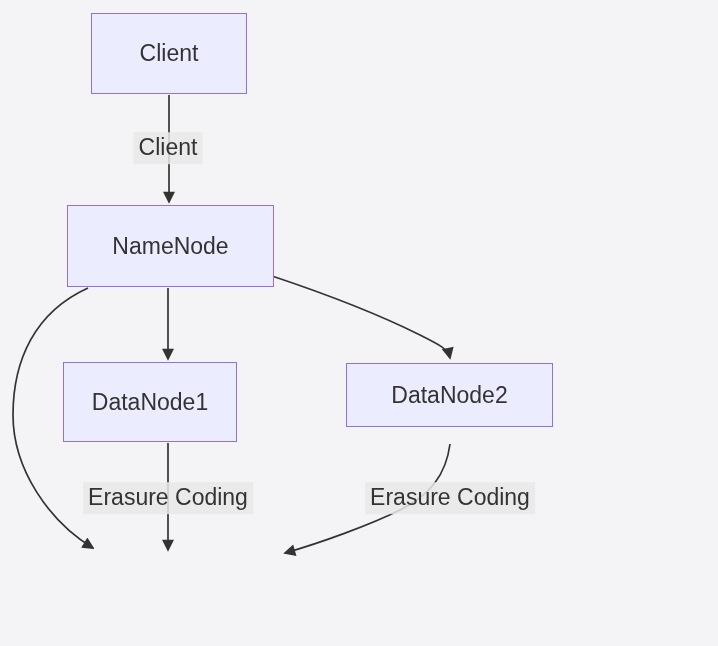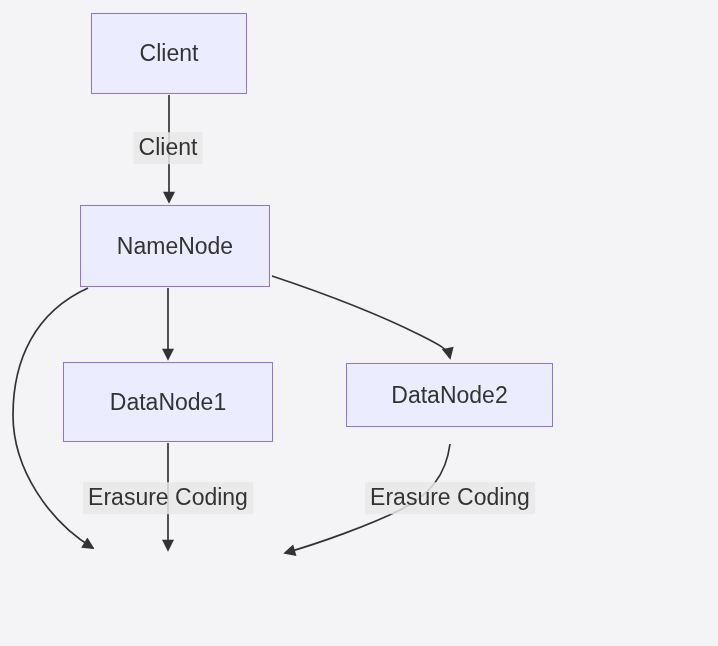--- a/index.html
+++ b/index.html
@@ -27,22 +27,22 @@
     background: #ececff;
     border: 1.4px solid #9370db;
     display: flex;
     align-items: center;
     justify-content: center;
     color: #333333;
     font-size: 23px;
     white-space: nowrap;
   }
   .node-client      { left: 91px;  top: 13px;  width: 156px; height: 81px; }
-  .node-namenode    { left: 80px;  top: 205px; width: 190px; height: 82px; }
-  .node-datanode1   { left: 63px;  top: 362px; width: 210px; height: 80px; }
+  .node-namenode    { left: 67px;  top: 205px; width: 207px; height: 82px; }
+  .node-datanode1   { left: 63px;  top: 362px; width: 174px; height: 80px; }
   .node-datanode2   { left: 346px; top: 363px; width: 207px; height: 64px; }
   .node-paritynode1 { left: 58px;  top: 553px; width: 219px; height: 80px; }
   .edge-label {
     position: absolute;
     transform: translate(-50%, -50%);
     background: rgba(232,232,232,0.85);
     color: #333333;
     font-size: 23px;
     line-height: 1.2;
     padding: 2px 5px;

